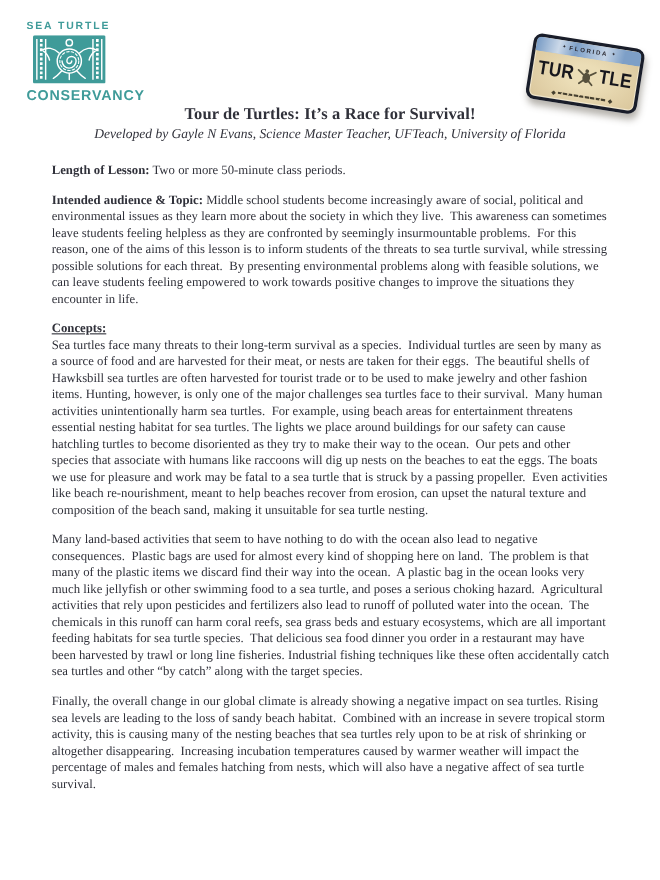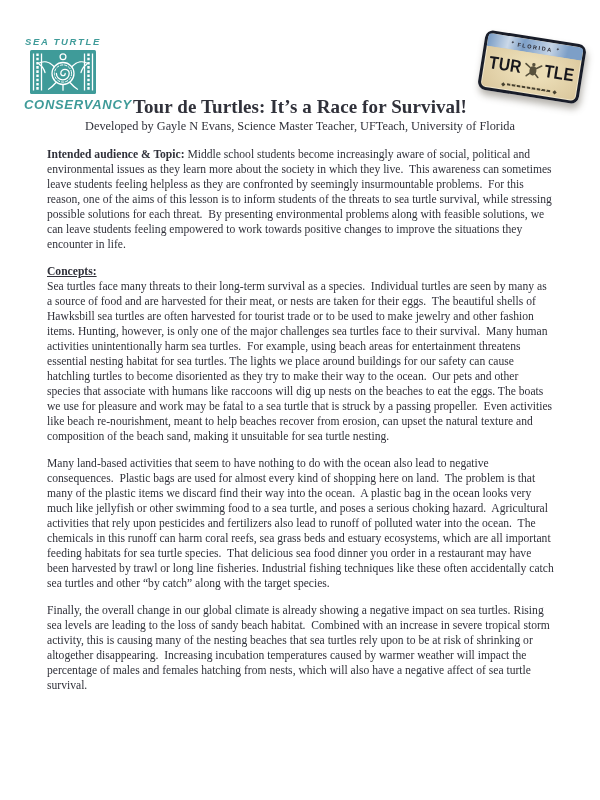--- a/index.html
+++ b/index.html
@@ -6,24 +6,23 @@
   .page {
     position:relative; width:600px; height:800px; margin:0 auto;
     background:var(--page-bg,#fff);
     font-family:"Liberation Serif", serif;
     color:var(--ink,#30313a);
     overflow:hidden;
   }
 
   
   .logo {
-    position:absolute; left:24px; top:36px; width:78px; text-align:center;
+    position:absolute; left:24px; top:18px; width:78px; text-align:left;
     color:var(--teal,#3F9B99);
     font-family:"Liberation Sans", sans-serif;
-    font-style:italic;
   }
   .logo-top { font-size:9.5px; font-weight:700; letter-spacing:1.7px; white-space:nowrap; }
   .logo-art { width:66px; height:44px; margin:3px auto; color:var(--teal,#3F9B99); }
   .logo-art svg { display:block; width:100%; height:100%; }
   .logo-bottom { font-size:13px; font-weight:700; letter-spacing:0.7px; white-space:nowrap; }
 
   
   .plate {
     position:absolute; top:37px; right:17px; width:96px; height:54px;
     transform:rotate(9deg);
@@ -51,22 +50,22 @@
     letter-spacing:0.3px; color:#17171d;
   }
   .plate-turtle { width:19px; height:17px; margin-top:2px; }
   .plate-turtle svg { display:block; width:100%; height:100%; }
   .plate-bottom { flex:none; height:8px; display:flex; align-items:center; justify-content:center; gap:2.5px; padding-bottom:2px; }
   .pb-mark { width:2.6px; height:2.6px; background:#45402f; transform:rotate(45deg); }
   .pb-line { width:44px; height:1.6px; background:repeating-linear-gradient(90deg,#46402f 0 3.5px, rgba(70,64,47,.25) 3.5px 5px); }
 
   
   .titles { position:absolute; top:96px; left:0; right:0; text-align:center; }
-  .doc-title { margin:0; font-size:19px; font-weight:700; letter-spacing:0.1px; }
-  .doc-byline { font-size:12.3px; margin-top:1px; }
+  .doc-title { margin:0; font-size:15px; font-weight:700; letter-spacing:0.1px; }
+  .doc-byline { font-size:12.3px; font-style:italic; margin-top:1px; }
 
   
   .content { position:absolute; left:47px; top:147px; width:507px; }
   .content p { margin:0 0 12px 0; font-size:11.6px; line-height:15px; }
   .content b { font-weight:700; }
   .content b, .content span { white-space:pre-wrap; }
   .lead-block { display:block;text-decoration:underline; }
 </style>
 <title>Tour de Turtles: It’s a Race for Survival!</title></head>
 <body>
@@ -132,20 +131,21 @@
       <span class="pb-mark"></span>
     </div>
   </div>
 
   <div class="titles">
     <h1 class="doc-title">Tour de Turtles: It’s a Race for Survival!</h1>
     <div class="doc-byline">Developed by Gayle N Evans, Science Master Teacher, UFTeach, University of Florida</div>
   </div>
 
   <main class="content">
+    <p><b>Length of Lesson:</b> <span>Two or more 50-minute class periods.</span></p>
 
     <p><b>Intended audience &amp; Topic:</b> <span>Middle school students become increasingly aware of social, political and environmental issues as they learn more about the society in which they live.  This awareness can sometimes leave students feeling helpless as they are confronted by seemingly insurmountable problems.  For this reason, one of the aims of this lesson is to inform students of the threats to sea turtle survival, while stressing possible solutions for each threat.  By presenting environmental problems along with feasible solutions, we can leave students feeling empowered to work towards positive changes to improve the situations they encounter in life.</span></p>
 
     <p><b class="lead-block">Concepts:</b><span>Sea turtles face many threats to their long-term survival as a species.  Individual turtles are seen by many as a source of food and are harvested for their meat, or nests are taken for their eggs.  The beautiful shells of Hawksbill sea turtles are often harvested for tourist trade or to be used to make jewelry and other fashion items. Hunting, however, is only one of the major challenges sea turtles face to their survival.  Many human activities unintentionally harm sea turtles.  For example, using beach areas for entertainment threatens essential nesting habitat for sea turtles. The lights we place around buildings for our safety can cause hatchling turtles to become disoriented as they try to make their way to the ocean.  Our pets and other species that associate with humans like raccoons will dig up nests on the beaches to eat the eggs. The boats we use for pleasure and work may be fatal to a sea turtle that is struck by a passing propeller.  Even activities like beach re-nourishment, meant to help beaches recover from erosion, can upset the natural texture and composition of the beach sand, making it unsuitable for sea turtle nesting.</span></p>
 
     <p><span>Many land-based activities that seem to have nothing to do with the ocean also lead to negative consequences.  Plastic bags are used for almost every kind of shopping here on land.  The problem is that many of the plastic items we discard find their way into the ocean.  A plastic bag in the ocean looks very much like jellyfish or other swimming food to a sea turtle, and poses a serious choking hazard.  Agricultural activities that rely upon pesticides and fertilizers also lead to runoff of polluted water into the ocean.  The chemicals in this runoff can harm coral reefs, sea grass beds and estuary ecosystems, which are all important feeding habitats for sea turtle species.  That delicious sea food dinner you order in a restaurant may have been harvested by trawl or long line fisheries. Industrial fishing techniques like these often accidentally catch sea turtles and other “by catch” along with the target species.</span></p>
 
     <p><span>Finally, the overall change in our global climate is already showing a negative impact on sea turtles. Rising sea levels are leading to the loss of sandy beach habitat.  Combined with an increase in severe tropical storm activity, this is causing many of the nesting beaches that sea turtles rely upon to be at risk of shrinking or altogether disappearing.  Increasing incubation temperatures caused by warmer weather will impact the percentage of males and females hatching from nests, which will also have a negative affect of sea turtle survival.</span></p>
   </main>
 

